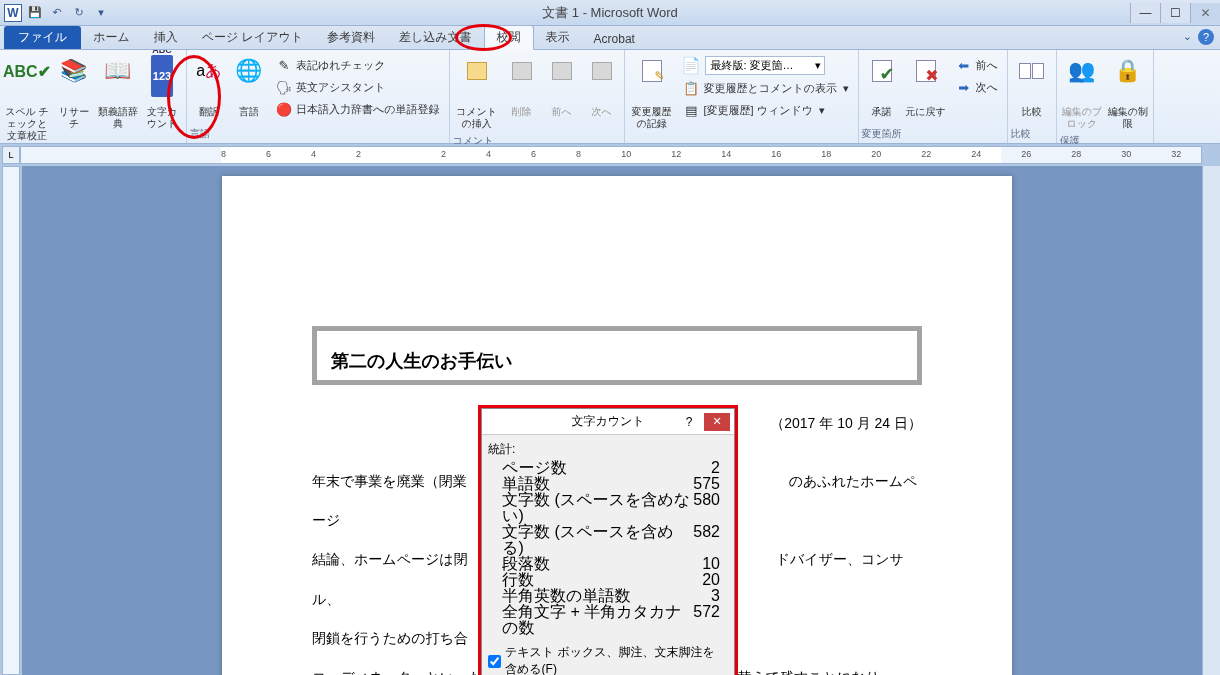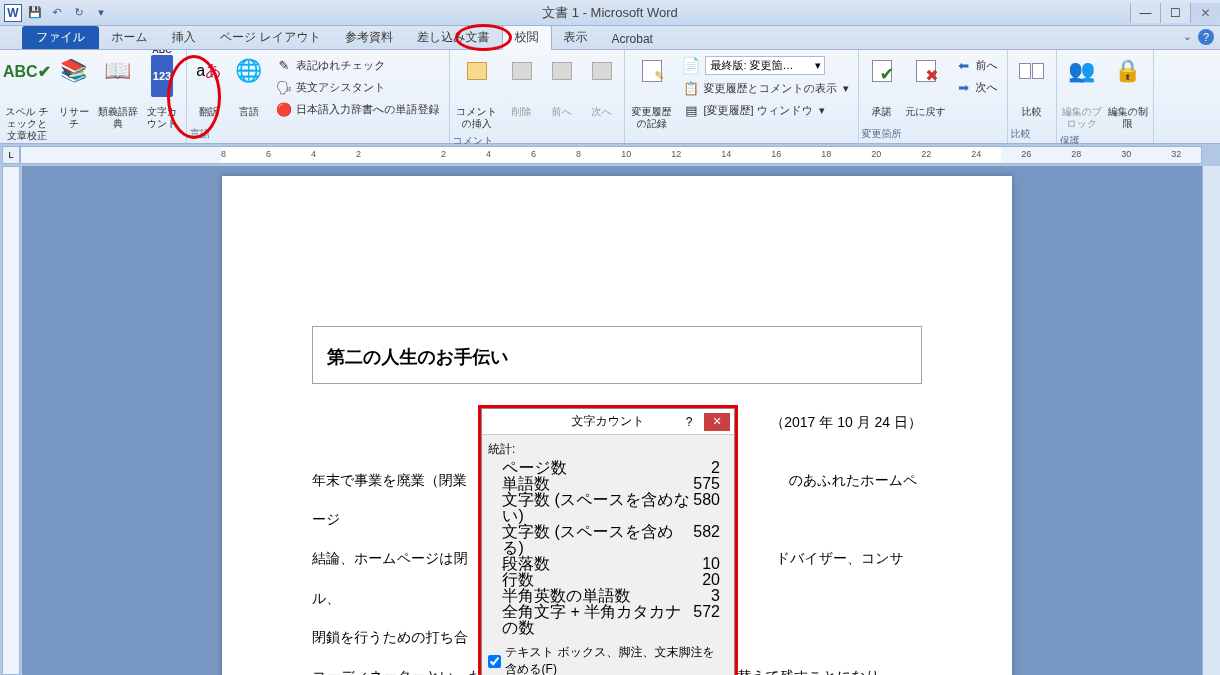--- a/index.html
+++ b/index.html
@@ -10,21 +10,21 @@
 .titlebar .qat { display: flex; align-items: center; gap: 4px; padding-left: 4px; }
 .titlebar .word-logo { width: 18px; height: 18px; background: #fff; border: 1px solid #3a62a6; color: #2a5699; font-weight: bold; font-size: 12px; display: flex; align-items: center; justify-content: center; }
 .titlebar .qat-btn { width: 18px; height: 18px; display: flex; align-items: center; justify-content: center; color: #3a5a8a; font-size: 11px; cursor: pointer; }
 .titlebar .title { position: absolute; left: 50%; transform: translateX(-50%); font-size: 13px; color: #444; }
 .titlebar .winbtns { position: absolute; right: 0; display: flex; }
 .titlebar .winbtn { width: 30px; height: 20px; display: flex; align-items: center; justify-content: center; font-size: 12px; color: #333; background: #d7e3f3; border-left: 1px solid #aac; cursor: pointer; }
 .titlebar .winbtn.close { background: #c6d6ec; color: #666; }
 
 
 .tabstrip { height: 24px; background: linear-gradient(#dce6f4, #cfdef0); display: flex; align-items: flex-end; border-bottom: 1px solid #9db4d6; position: relative; }
-.tabstrip .file { background: #1f5bb4; color: #fff; padding: 3px 14px; font-size: 12px; border-top-left-radius: 3px; border-top-right-radius: 3px; margin-left: 22px; cursor: pointer; }
+.tabstrip .file { background: #1f5bb4; color: #fff; padding: 3px 14px; font-size: 12px; border-top-left-radius: 3px; border-top-right-radius: 3px; margin-left: 4px; cursor: pointer; }
 .tabstrip .tab { padding: 3px 12px; font-size: 12px; color: #3b3b3b; cursor: pointer; }
 .tabstrip .tab.active { background: #f5f9fe; border: 1px solid #9db4d6; border-bottom: 1px solid #f5f9fe; border-top-left-radius: 3px; border-top-right-radius: 3px; margin-bottom: -1px; }
 .tabstrip .help { position: absolute; right: 6px; top: 3px; width: 16px; height: 16px; background: #3b7ad1; color: #fff; border-radius: 50%; font-size: 11px; display: flex; align-items: center; justify-content: center; cursor: pointer; }
 .tabstrip .collapse { position: absolute; right: 28px; top: 4px; font-size: 11px; color: #3b5a8a; cursor: pointer; }
 
 
 .ribbon { height: 94px; background: linear-gradient(#f3f7fc, #e3edf9); border-bottom: 1px solid #9db4d6; display: flex; }
 .group { border-right: 1px solid #c0d0e6; display: flex; flex-direction: column; justify-content: space-between; padding: 2px 3px 1px 3px; }
 .group-body { display: flex; align-items: flex-start; gap: 2px; flex: 1; }
 .group-label { text-align: left; font-size: 10px; color: #5a6a84; padding: 1px 0; position: relative; }
@@ -40,21 +40,21 @@
 
 .workspace { position: absolute; top: 144px; left: 0; right: 0; bottom: 0; background: #b1c8e4; }
 .ruler-left-btn { width: 18px; height: 18px; background: #e8eff9; border: 1px solid #9db4d6; position: absolute; left: 2px; top: 2px; font-size: 9px; display: flex; align-items: center; justify-content: center; }
 .hruler { position: absolute; left: 20px; right: 18px; top: 2px; height: 18px; background: #eef4fb; border: 1px solid #9db4d6; font-size: 9px; color: #555; overflow: hidden; }
 .hruler .ticks { position: absolute; left: 200px; top: 2px; display: flex; gap: 40px; }
 .hruler .page-ind { position: absolute; left: 200px; width: 780px; top:0; bottom:0; background:#fff; }
 .vruler { position: absolute; left: 2px; top: 22px; width: 18px; bottom: 0; background: #eef4fb; border: 1px solid #9db4d6; }
 .docpanel { position: absolute; left: 22px; top: 22px; right: 18px; bottom: 0; background: #7896c2; overflow: hidden; }
 .scrollbar-v { position: absolute; right: 0; top: 22px; bottom: 0; width: 18px; background: #dbe6f4; border-left: 1px solid #9db4d6; }
 .page { position: absolute; left: 200px; top: 10px; width: 790px; height: 1100px; background: #fff; box-shadow: 0 0 6px rgba(0,0,0,.25); padding: 150px 90px 80px 90px; }
-.page .title-box { border: 1px solid #a3a3a3; padding: 18px 10px 14px 14px; margin-bottom: 30px; }
+.page .title-box { border: 5px solid #a3a3a3; padding: 18px 10px 7px 14px; margin-bottom: 30px; }
 .page .title-box span { font-size: 18px; font-weight: bold; }
 .page .date-line { text-align: right; font-size: 14px; color: #000; margin-bottom: 29px; }
 .page p { font-size: 14px; line-height: 2.8; color: #000; }
 
 
 .circle { position: absolute; border: 3px solid #e3000b; border-radius: 50%; pointer-events: none; }
 .circle.c1 { left: 455px; top: 24px; width: 57px; height: 27px; }
 .circle.c2 { left: 167px; top: 55px; width: 54px; height: 84px; }
 
 

